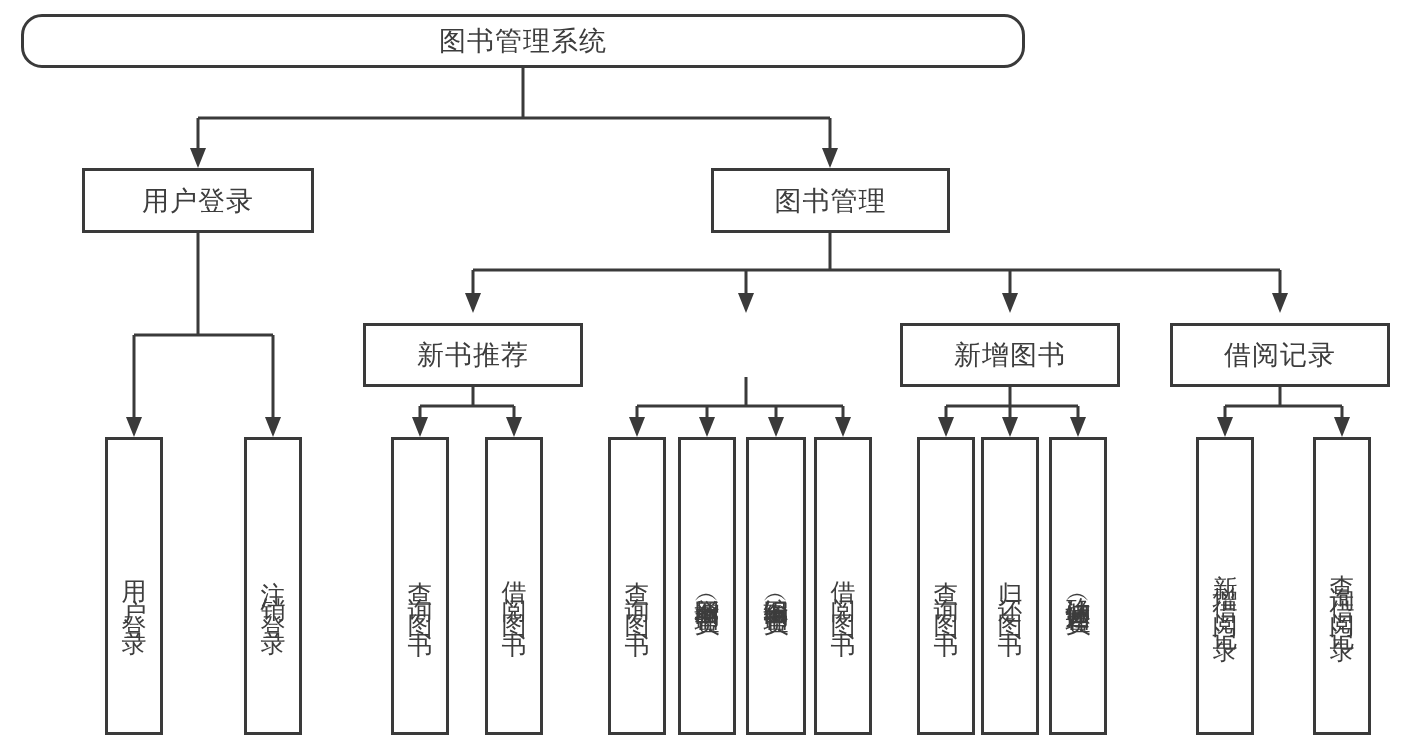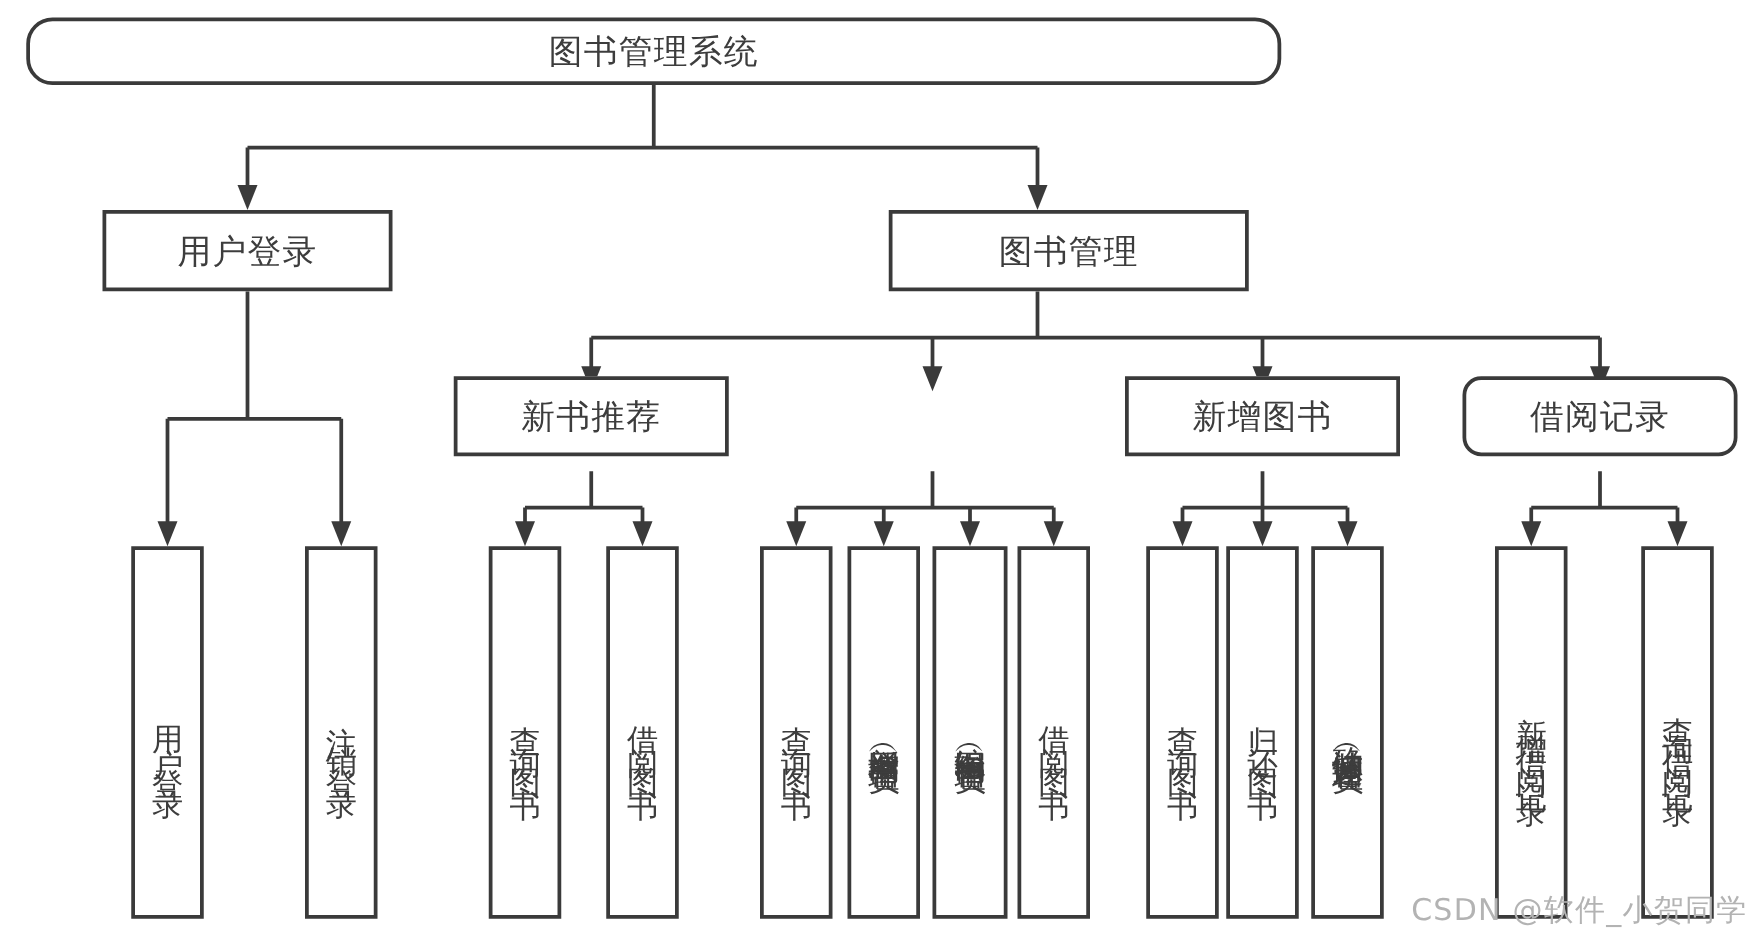--- a/index.html
+++ b/index.html
@@ -35,21 +35,21 @@
   .hnode {
     font-size: 27px;
     letter-spacing: 1px;
     white-space: nowrap;
   }
   .root {
     left: 21px; top: 14px;
     width: 1004px; height: 54px; border-radius: 21px;
   }
   .lvl2 { top: 168px; height: 65px; }
-  .lvl3 { top: 301px; height: 64px; width: 220px; }
+  .lvl3 { top: 323px; height: 64px; width: 220px; }
   .leaf {
     top: 437px;
     width: 58px;
     height: 298px;
     font-size: 25px;
   }
   .vtext {
     writing-mode: vertical-rl;
     text-orientation: mixed;
     white-space: nowrap;
@@ -111,31 +111,31 @@
     </g>
   </svg>
 
   <div class="node hnode root">
     <span>图书管理系统</span>
   </div>
 
   <div class="node hnode lvl2" style="left:82px; width:232px;">
     <span>用户登录</span>
   </div>
-  <div class="node hnode lvl2" style="left:711px; width:288px;">
+  <div class="node hnode lvl2" style="left:711px; width:239px;">
     <span>图书管理</span>
   </div>
 
   <div class="node hnode lvl3" style="left:363px;">
     <span>新书推荐</span>
   </div>
   <div class="node hnode lvl3" style="left:900px;">
     <span>新增图书</span>
   </div>
-  <div class="node hnode lvl3" style="left:1170px;border-radius:15px;">
+  <div class="node hnode lvl3" style="left:1170px;">
     <span>借阅记录</span>
   </div>
 
   <div class="node leaf" style="left:105px;">
     <span class="vtext ls-wide">用户登录</span>
   </div>
   <div class="node leaf" style="left:244px;">
     <span class="vtext ls-wide">注销登录</span>
   </div>
 
@@ -169,15 +169,14 @@
     <span class="vtext ls-narrow">确认归还（管理员）</span>
   </div>
 
   <div class="node leaf" style="left:1196px;">
     <span class="vtext ls-mid">新增借阅记录</span>
   </div>
   <div class="node leaf" style="left:1313px;">
     <span class="vtext ls-mid">查询借阅记录</span>
   </div>
 
-  <div id="watermark">CSDN @软件_小贺同学</div>
 
 </div>
 
 </body></html>

